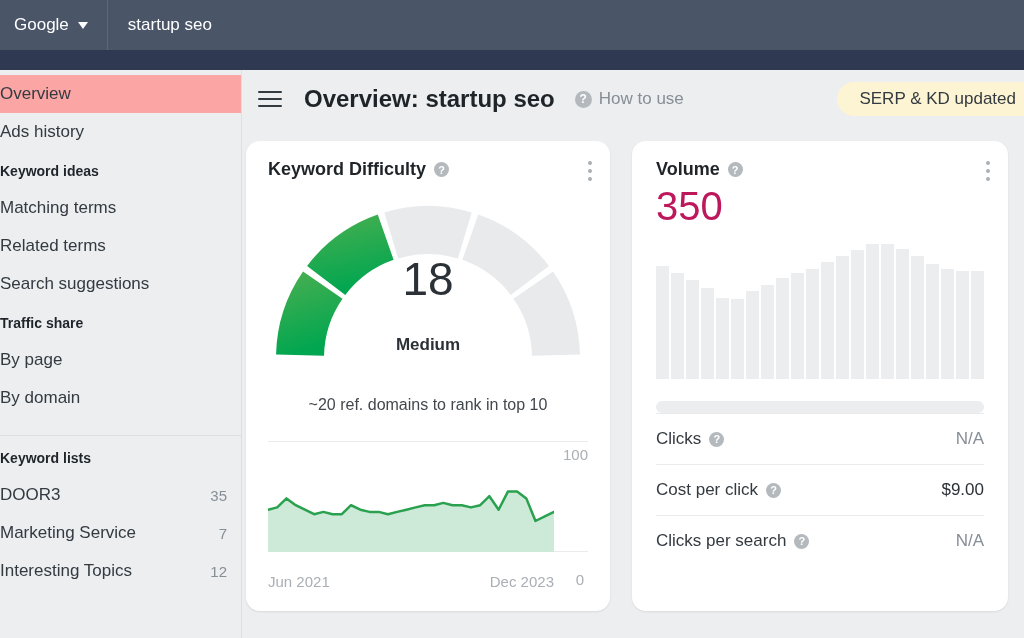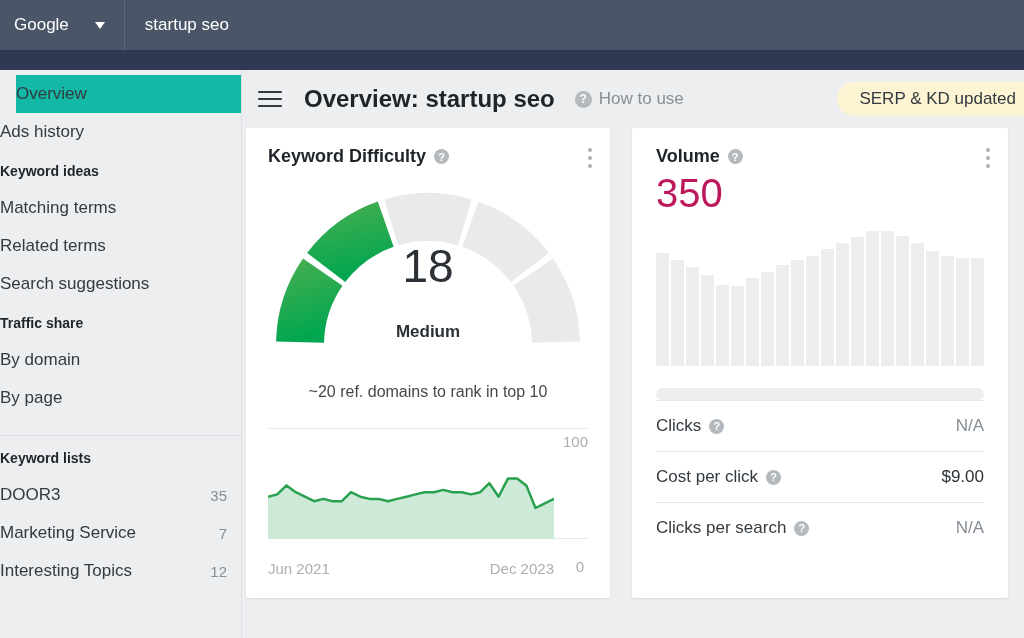--- a/index.html
+++ b/index.html
@@ -11,21 +11,21 @@
   }
 
   
   .topbar {
     height: 50px; width: 100%;
     background: #4a5568;
     display: flex; align-items: stretch;
     position: relative;
   }
   .engine-select {
-    display: flex; align-items: center; gap: 26px;
+    display: flex; align-items: center; gap: 9px;
     padding: 0 19px 0 14px;
     color: #ffffff; font-size: 17px;
     border-right: 1px solid #5d6880;
     cursor: pointer;
   }
   .caret {
     width: 0; height: 0;
     border-left: 5.5px solid transparent;
     border-right: 5.5px solid transparent;
     border-top: 7px solid #ffffff;
@@ -53,21 +53,21 @@
     padding-top: 5px;
     position: relative;
   }
   .side-item {
     height: 38px;
     display: flex; align-items: center; justify-content: space-between;
     padding: 0 14px 0 0;
     font-size: 17px; color: #333a40;
     cursor: pointer;
   }
-  .side-item.active { background: #14b8a6; margin-left: 16px; }
+  .side-item.active { background: #fca5a5; }
   .side-item .cnt { color: #868e96; font-size: 15px; }
   .side-head {
     height: 36px;
     display: flex; align-items: center;
     font-size: 14px; font-weight: bold; color: #1f2429;
     margin-top: 2px;
   }
   .side-divider {
     height: 1px; background: #dcdfe3;
     margin: 18px 0 4px 0;
@@ -109,23 +109,24 @@
     background: #fcf4d3; color: #333a40;
     font-size: 17px;
     padding: 7px 22px; border-radius: 18px;
     white-space: nowrap;
   }
 
   
   .cards { display: flex; gap: 22px; padding: 0 0 0 4px; }
   .card {
     background: #ffffff;
-    border-radius: 2px;
+    border-radius: 14px;
     box-shadow: 0 1px 2px rgba(0,0,0,.09);
     position: relative;
+    margin-top: 13px;
   }
   .card-kd { width: 364px; flex: 0 0 364px; height: 470px; padding: 18px 22px 0 22px; }
   .card-vol { width: 376px; flex: 0 0 376px; height: 470px; padding: 18px 24px 0 24px; }
 
   .card-head {
     display: flex; align-items: center;
     margin-bottom: 2px;
   }
   .card-title {
     font-size: 18px; font-weight: bold; color: #1f2429;
@@ -247,24 +248,24 @@
     </div>
     <div class="side-item">
       <span>Related terms</span>
     </div>
     <div class="side-item">
       <span>Search suggestions</span>
     </div>
 
     <div class="side-head">Traffic share</div>
     <div class="side-item">
+      <span>By page</span>
+    </div>
+    <div class="side-item">
       <span>By domain</span>
-    </div>
-    <div class="side-item">
-      <span>By page</span>
     </div>
 
     <div class="side-divider"></div>
 
     <div class="side-head">Keyword lists</div>
     <div class="side-item">
       <span>DOOR3</span>
       <span class="cnt">35</span>
     </div>
     <div class="side-item">

